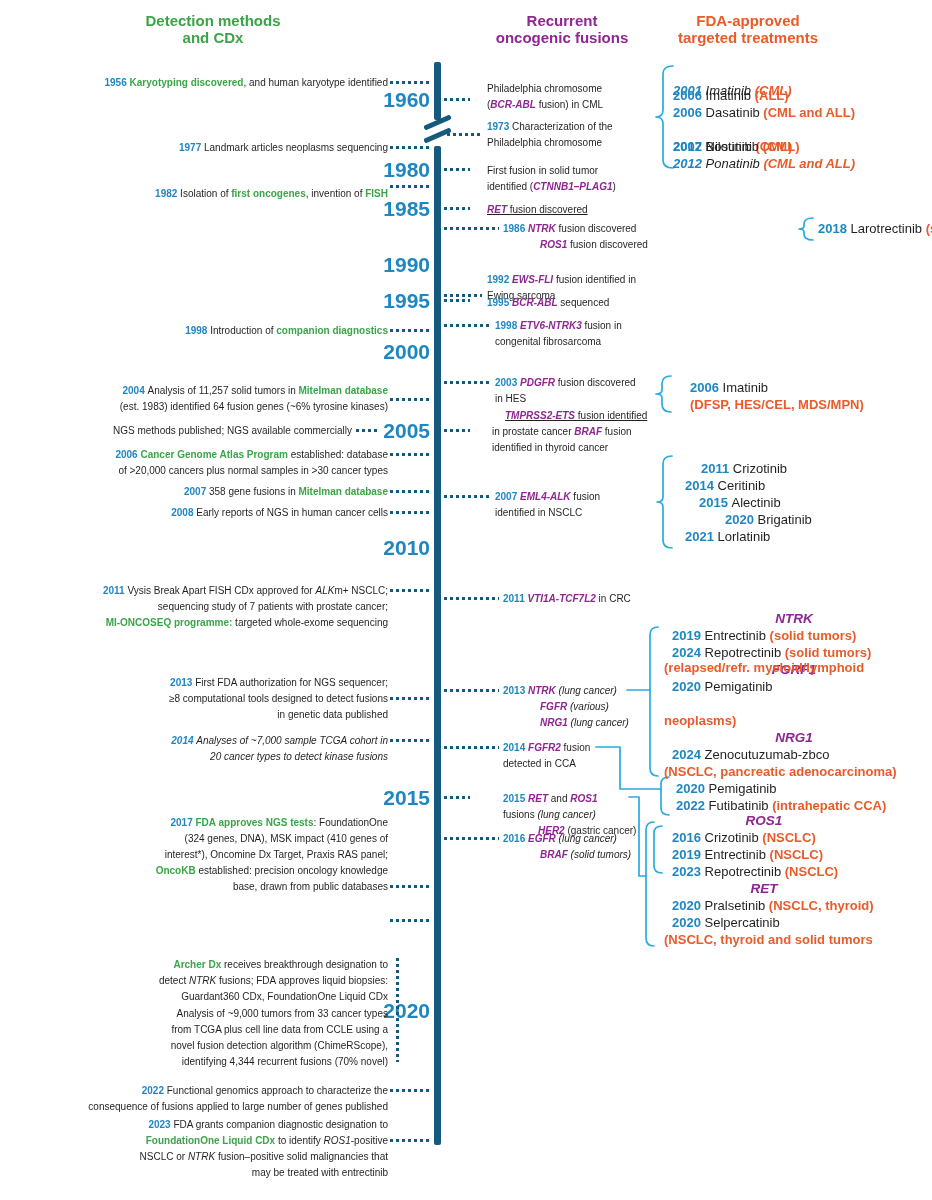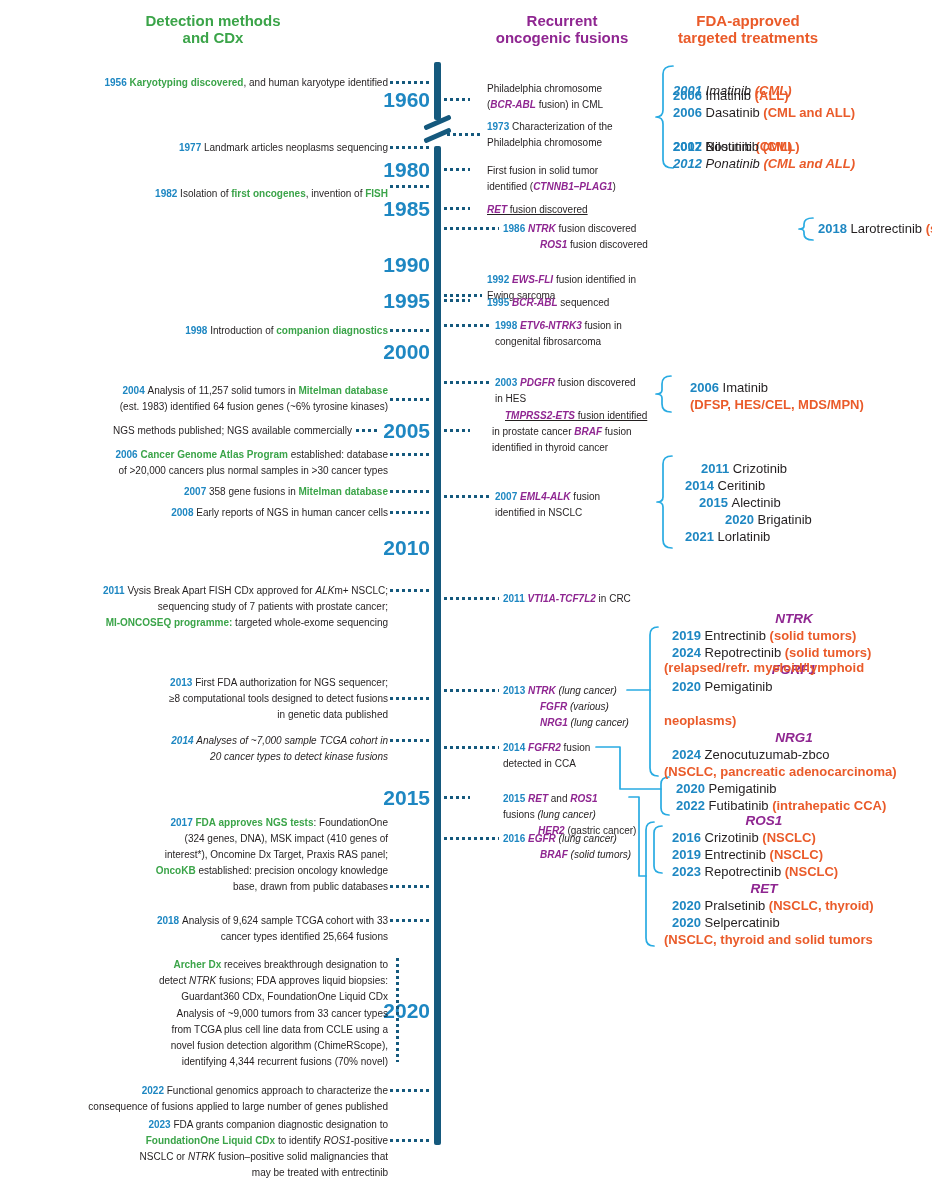--- a/index.html
+++ b/index.html
@@ -145,24 +145,20 @@
     </div>
     <div class="hdots" style="left: 390px; top: 739px; width: 42px;"></div>
     <div class="ev left" style="top: 815px; right: 544px;">
       <div class="ln"><span class="s-y">2017 </span><span class="s-g">FDA approves NGS tests</span><span class="s-b">: FoundationOne</span></div>
       <div class="ln"><span class="s-b">(324 genes, DNA), MSK impact (410 genes of</span></div>
       <div class="ln"><span class="s-b">interest*), Oncomine Dx Target, Praxis RAS panel;</span></div>
       <div class="ln"><span class="s-g">OncoKB</span><span class="s-b"> established: precision oncology knowledge</span></div>
       <div class="ln"><span class="s-b">base, drawn from public databases</span></div>
     </div>
     <div class="hdots" style="left: 390px; top: 885px; width: 42px;"></div>
-    <div class="ev left" style="top: 913px; right: 544px;">
-      <div class="ln"><span class="s-y">2018 </span><span class="s-b">Analysis of 9,624 sample TCGA cohort with 33</span></div>
-      <div class="ln"><span class="s-b">cancer types identified 25,664 fusions</span></div>
-    </div>
     <div class="hdots" style="left: 390px; top: 919px; width: 42px;"></div>
     <div class="ev left" style="top: 957px; right: 544px;">
       <div class="ln"><span class="s-g">Archer Dx</span><span class="s-b"> receives breakthrough designation to</span></div>
       <div class="ln"><span class="s-b">detect </span><span class="s-i">NTRK</span><span class="s-b"> fusions; FDA approves liquid biopsies:</span></div>
       <div class="ln"><span class="s-b">Guardant360 CDx, FoundationOne Liquid CDx</span></div>
     </div>
     <div class="vdots" style="left: 396px; top: 958px; height: 46px;"></div>
     <div class="ev left" style="top: 1006px; right: 544px;">
       <div class="ln"><span class="s-b">Analysis of ~9,000 tumors from 33 cancer types</span></div>
       <div class="ln"><span class="s-b">from TCGA plus cell line data from CCLE using a</span></div>

